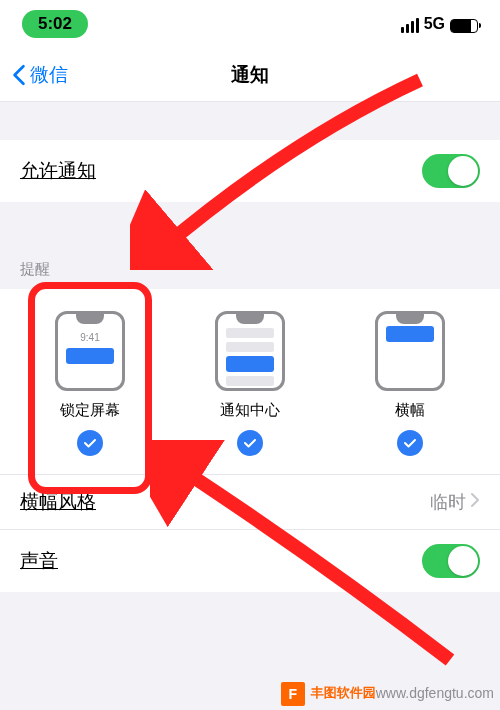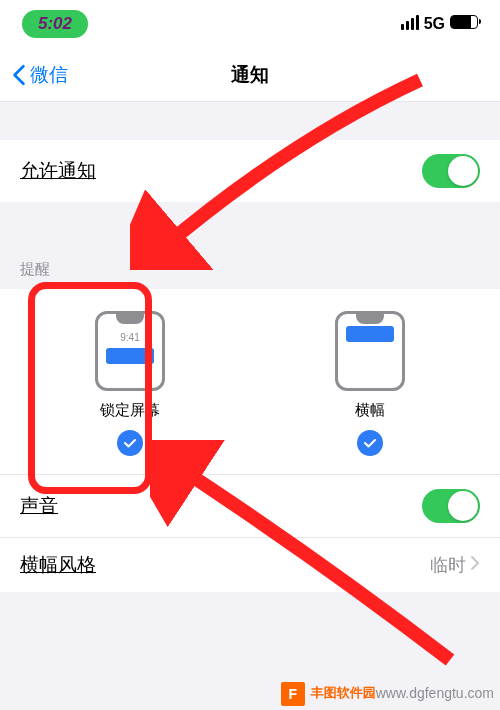--- a/index.html
+++ b/index.html
@@ -14,28 +14,27 @@
     .status-bar {
       height: 48px;
       display: flex;
       align-items: center;
       justify-content: space-between;
       padding: 0 22px;
       background: #fff;
     }
     .time-pill {
       background: #34c759;
-      color: #701a75;
+      color: #000000;
       font-size: 17px;
       font-weight: 600;
       padding: 4px 16px;
       border-radius: 16px;
-      font-style: italic;
-    }
-    .status-right { display: flex; align-items: flex-start; gap: 5px; font-weight: 600; }
+    }
+    .status-right { display: flex; align-items: flex-end; gap: 5px; font-weight: 600; }
     .signal { display: flex; align-items: flex-end; gap: 2px; }
     .signal-bar { width: 3px; background: #000; border-radius: 1px; }
     .b1 { height: 6px; } .b2 { height: 9px; } .b3 { height: 12px; } .b4 { height: 15px; }
     .net-label { font-size: 16px; font-weight: 600; }
     .battery { width: 28px; height: 14px; border: 1.5px solid #000; border-radius: 4px; position: relative; }
     .battery::after { content: ""; position: absolute; right: -4px; top: 3px; width: 2.5px; height: 5px; background: #000; border-radius: 0 2px 2px 0; }
     .battery-fill { width: 75%; height: 100%; background: #000; border-radius: 2px 0 0 2px; }
     .nav-bar {
       height: 54px;
       background: #fff;
@@ -188,48 +187,64 @@
       <div class="alert-label">锁定屏幕</div>
       <div class="check-circle">
         <svg viewBox="0 0 16 16">
             <polyline points="3,8 6.5,11.5 13,5" fill="none" stroke="#fff" stroke-width="2" stroke-linecap="round" stroke-linejoin="round"></polyline>
           </svg>
       </div>
     </div>
     <div class="alert-item">
       <div class="phone-mock">
         <div class="notch"></div>
+        <div class="nc-line" style="top:14px"></div>
+        <div class="nc-line" style="top:28px"></div>
+        <div class="banner-blue" style="top:42px"></div>
+        <div class="nc-line" style="top:62px"></div>
+        <div class="nc-line" style="top:76px"></div>
+      </div>
+      <div class="alert-label">通知中心</div>
+      <div class="check-circle">
+        <svg viewBox="0 0 16 16">
+            <polyline points="3,8 6.5,11.5 13,5" fill="none" stroke="#fff" stroke-width="2" stroke-linecap="round" stroke-linejoin="round"></polyline>
+          </svg>
+      </div>
+    </div>
+    <div class="alert-item">
+      <div class="phone-mock">
+        <div class="notch"></div>
         <div class="banner-blue banner-top" style="top:12px"></div>
       </div>
       <div class="alert-label">横幅</div>
       <div class="check-circle">
         <svg viewBox="0 0 16 16">
             <polyline points="3,8 6.5,11.5 13,5" fill="none" stroke="#fff" stroke-width="2" stroke-linecap="round" stroke-linejoin="round"></polyline>
           </svg>
       </div>
     </div>
-  </div>
-
-  <div class="row sep">
-    <span class="row-label">声音</span>
-    <div class="toggle">
-        <div class="toggle-knob"></div>
-      </div>
   </div>
 
   <div class="row sep">
     <span class="row-label">横幅风格</span>
     <span class="row-value">
       <span>临时</span>
       <span class="chevron">
         <svg viewBox="0 0 10 16">
             <polyline points="2,2 8,8 2,14" fill="none" stroke="#c7c7cc" stroke-width="2" stroke-linecap="round" stroke-linejoin="round"></polyline>
           </svg>
       </span>
     </span>
+  </div>
+
+  <div class="row sep">
+    <span class="row-label">声音</span>
+    <div class="toggle">
+        <div class="toggle-knob"></div>
+      </div>
   </div>
 
 </div>
 
 <div class="highlight-box"></div>
 
 <svg class="arrow-svg" style="top:70px; left:130px;" width="300" height="200" viewBox="0 0 300 200">
   <defs>
       <marker id="ah1" markerWidth="8" markerHeight="8" refX="2" refY="4" orient="auto">
         <polygon points="0,0 8,4 0,8" fill="#ff2020"></polygon>

